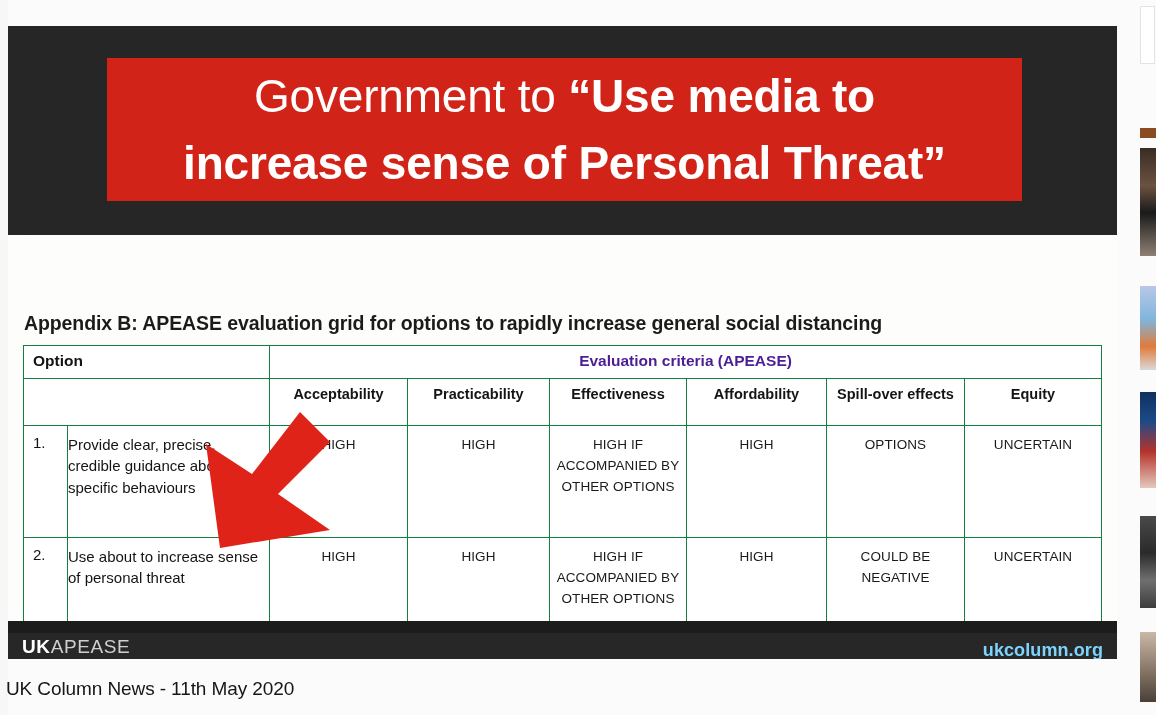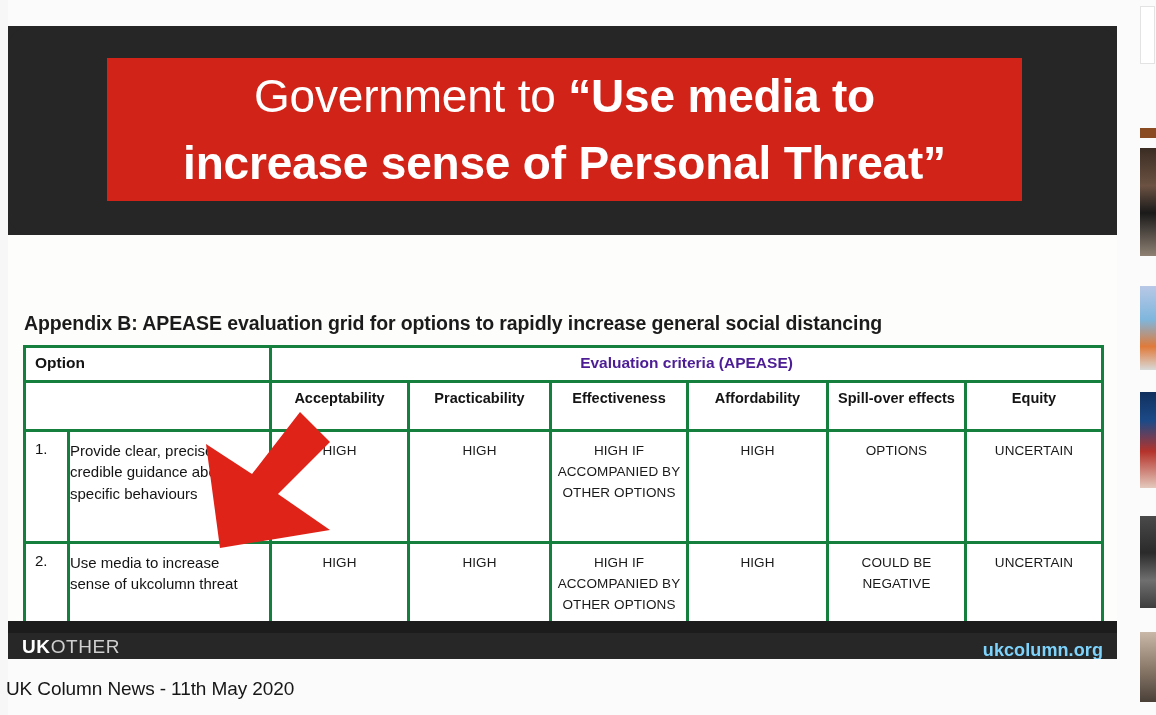--- a/index.html
+++ b/index.html
@@ -105,21 +105,21 @@
     position: absolute;
     left: 15px;
     top: 110px;
     width: 1078px;
     border-collapse: collapse;
     table-layout: fixed;
     background: #ffffff;
   }
   #apease-table td,
   #apease-table th {
-    border: 3px solid #15803d;
+    border: 1px solid #15803d;
     vertical-align: top;
     padding: 0;
     background: #ffffff;
   }
 
   .th-option {
     text-align: left;
     font-size: 15.5px;
     font-weight: 700;
     color: #141414;
@@ -301,39 +301,39 @@
             <td class="val">HIGH</td>
             <td class="val">HIGH</td>
             <td class="val">HIGH IF ACCOMPANIED BY OTHER OPTIONS</td>
             <td class="val">HIGH</td>
             <td class="val">OPTIONS</td>
             <td class="val">UNCERTAIN</td>
           </tr>
 
           <tr class="row-2">
             <td class="opt-num">2.</td>
-            <td class="opt-text">Use media to increase sense of ukcolumn threat</td>
+            <td class="opt-text">Use about to increase sense of personal threat</td>
             <td class="val">HIGH</td>
             <td class="val">HIGH</td>
             <td class="val">HIGH IF ACCOMPANIED BY OTHER OPTIONS</td>
             <td class="val">HIGH</td>
             <td class="val">COULD BE NEGATIVE</td>
             <td class="val">UNCERTAIN</td>
           </tr>
         </tbody>
       </table>
     </div>
 
     <svg id="red-arrow" viewBox="0 0 126 136" xmlns="http://www.w3.org/2000/svg">
       <polygon points="96,0 126,30 74,82 126,118 16,136 2,32 48,62" fill="#e02318"></polygon>
     </svg>
 
     <div id="slide-footer-gap"></div>
     <div id="slide-footer">
-      <div id="brand"><span class="brand-uk">UK</span><span class="brand-column">OTHER</span></div>
+      <div id="brand"><span class="brand-uk">UK</span><span class="brand-column">APEASE</span></div>
       <div id="site-url">ukcolumn.org</div>
     </div>
 
   </div>
 
   <div id="caption">UK Column News - 11th May 2020</div>
 
   <div id="right-rail">
     <div class="rail-box" style="top:6px; height:58px;"></div>
     <div class="rail-card" style="top:128px; height:10px; background:#8a4a22;"></div>

